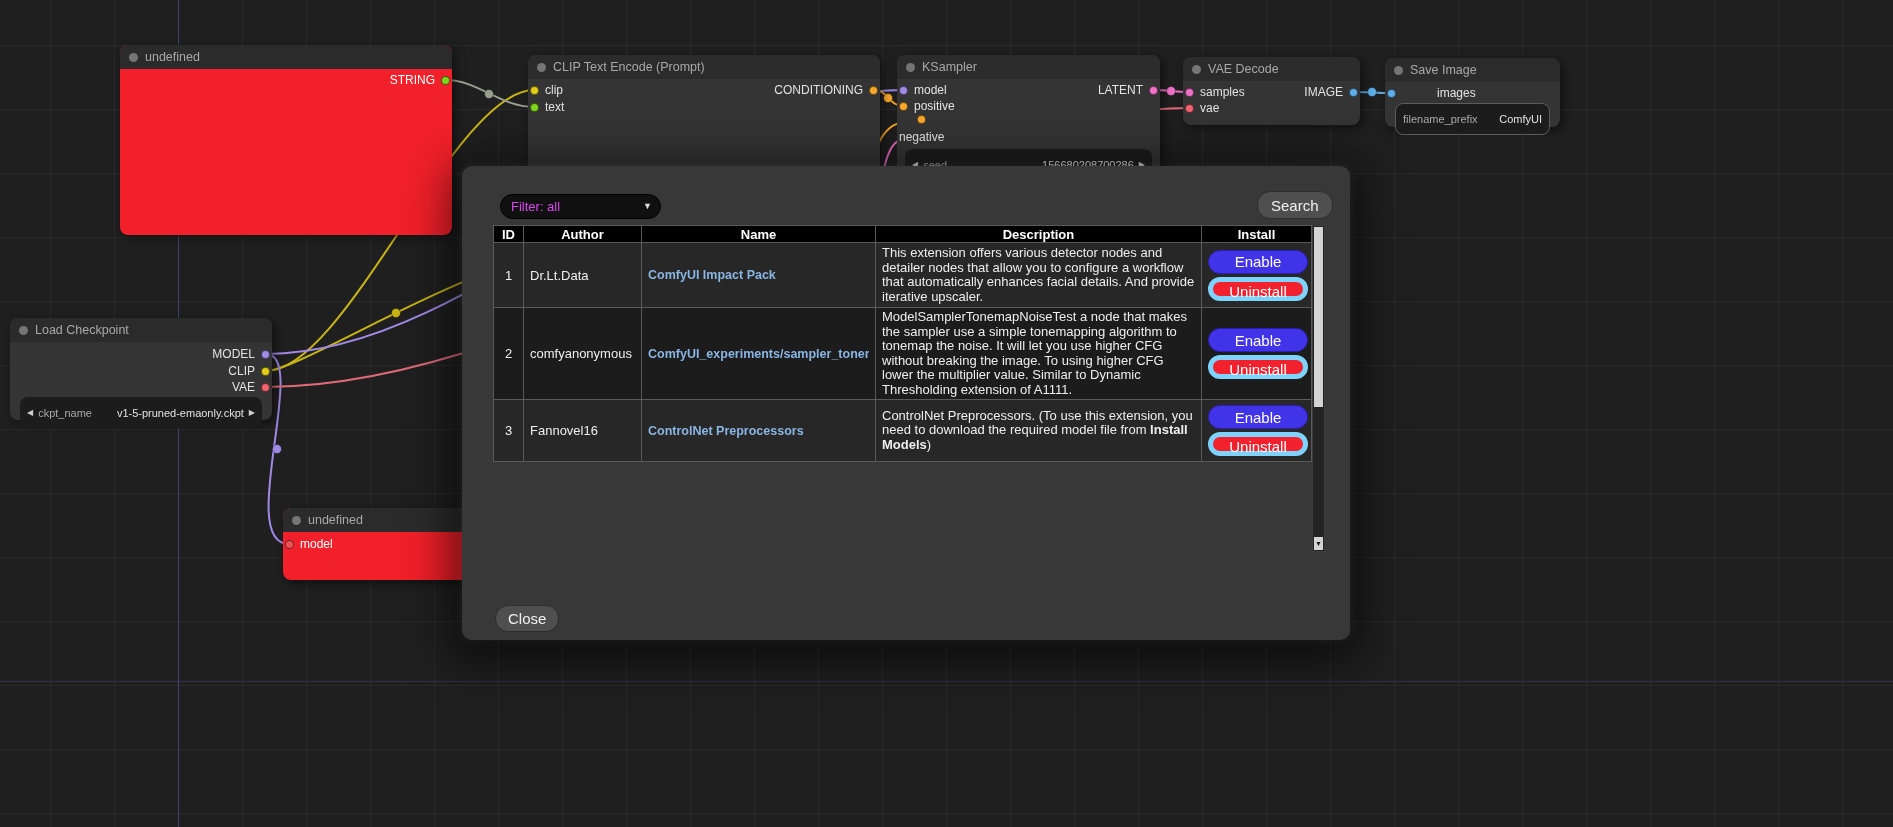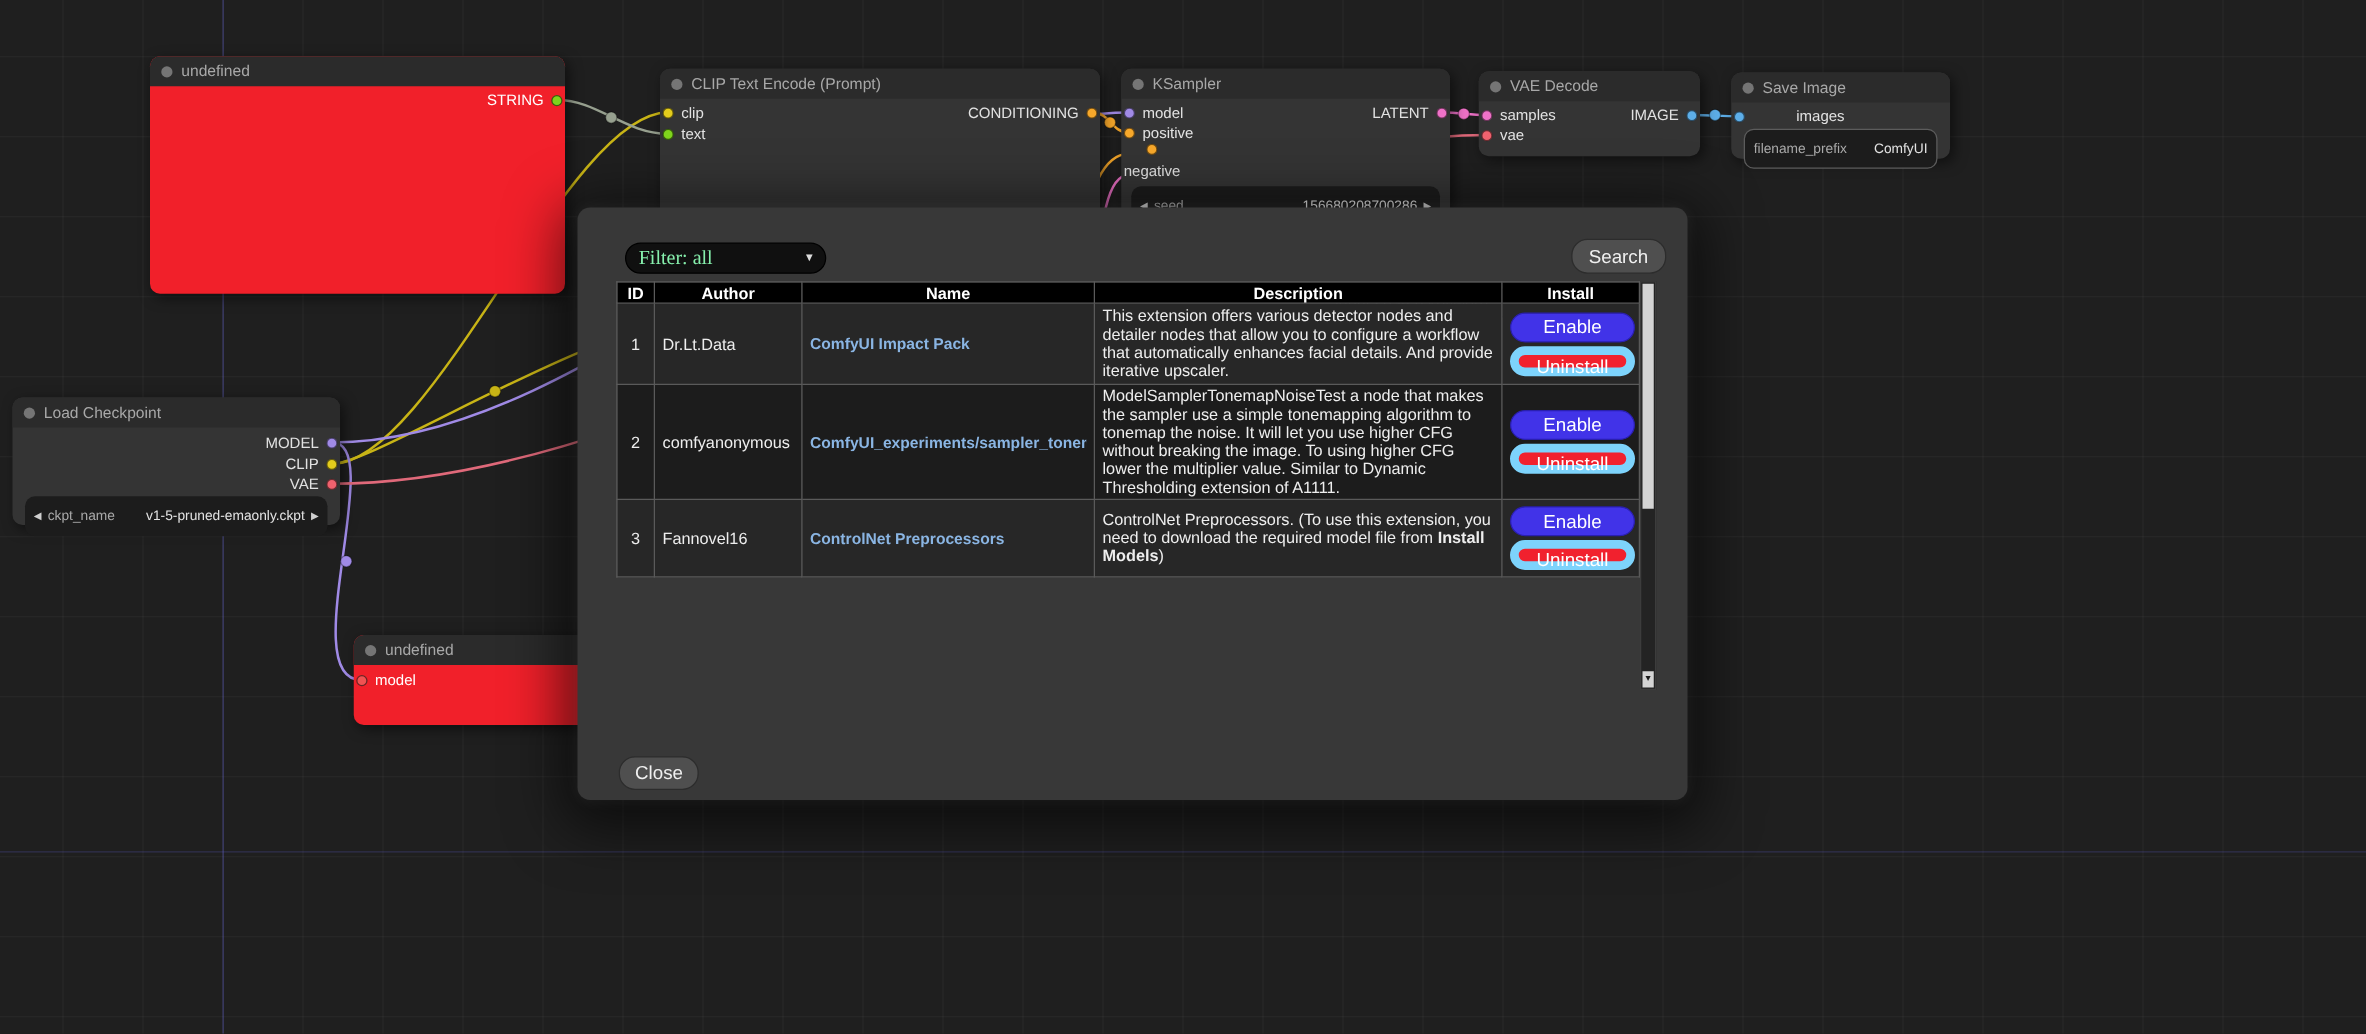--- a/index.html
+++ b/index.html
@@ -60,23 +60,23 @@
 
   
   .modal {
     position:absolute; left:462px; top:166px; width:888px; height:474px; z-index:10;
     background:#383838; border-radius:10px;
     box-shadow:0 0 10px 2px rgba(255,255,255,0.05), 0 10px 45px 12px rgba(0,0,0,0.6);
     color:#eee;
   }
   .select-wrap { position:absolute; left:38px; top:28px; width:161px; height:25px; }
   .select-wrap select {
-    width:100%; height:100%; background:#101010; color:#86efac;
+    width:100%; height:100%; background:#101010; color:#d946ef;
     border:1px solid #000; border-radius:13px; padding:0 24px 0 10px;
-    font-size:16px; font-family:Liberation Serif, serif; appearance:none; -webkit-appearance:none;
+    font-size:13px; font-family:Liberation Sans, sans-serif; appearance:none; -webkit-appearance:none;
   }
   .select-wrap .caret { position:absolute; right:9px; top:7px; color:#dcdcdc; font-size:9px; pointer-events:none; }
   .search-input {
     position:absolute; left:597px; top:29px; width:190px; height:23px;
     background:#2a2a2a; border:1px solid #161616; border-radius:3px;
     color:#cfcfcf; font-size:13px; font-family:inherit; padding:0 8px;margin-top:36px;
   }
   .search-input::placeholder { color:#7d7d7d; }
   .btn { border-radius:13px; color:#fff; font-size:15px; font-family:inherit; cursor:pointer; }
   .btn.gray { background:#4f4f4f; border:1px solid #2c2c2c; color:#f0f0f0; }
@@ -92,21 +92,21 @@
   table.ext td { border:1px solid #5a5a5a; vertical-align:middle; padding:2px 6px; font-size:13px; color:#eee; }
   table.ext tr.r0 { height:65px; } table.ext tr.r1 { height:73px; } table.ext tr.r2 { height:57px; }
   table.ext tr:nth-child(odd)  td { background:#1c1c1c; }
   table.ext tr:nth-child(even) td { background:#272727; }
   td.c-id { text-align:center; }
   td.c-name a { color:#8ab5e3; font-weight:bold; font-size:12.5px; text-decoration:none; white-space:nowrap; overflow:hidden; display:block; }
   td.c-desc { font-size:12px; line-height:14.5px; color:#ececec; padding:2px 4px; }
   td.c-desc .b { font-weight:bold; }
   td.c-install { text-align:center; padding:2px; }
   .btn.enable    { display:block; width:100px; height:24px; margin:3px auto; background:#4133e8; border:1px solid #2a1fb0; }
-  .btn.uninstall { display:block; width:100px; height:24px; margin:3px auto; background:#f1212e; border:7px solid #7dd3fc; }
+  .btn.uninstall { display:block; width:100px; height:24px; margin:3px auto; background:#f1212e; border:5px solid #7dd3fc; }
 
   .scrollbar { position:absolute; right:0; top:0; bottom:0; width:13px; background:#232323; border:1px solid #3c3c3c; }
   .sb-thumb { position:absolute; top:1px; left:1px; right:1px; height:180px; background:#d4d4d4; }
   .sb-down  { position:absolute; bottom:1px; left:1px; right:1px; height:13px; background:#d4d4d4; color:#1a1a1a;
               font-size:7px; display:flex; align-items:center; justify-content:center; }
 </style>
 </head>
 <body>
 
 <div class="canvas">

